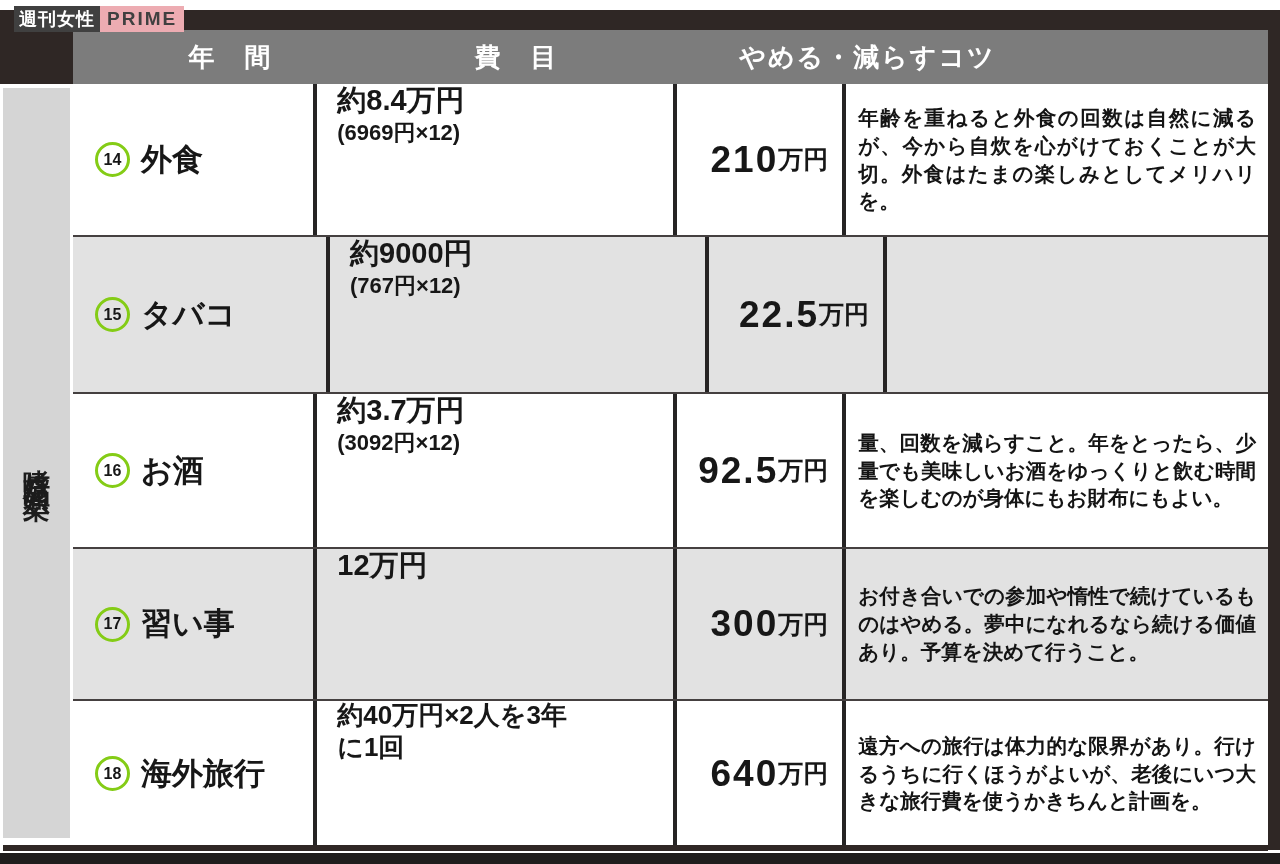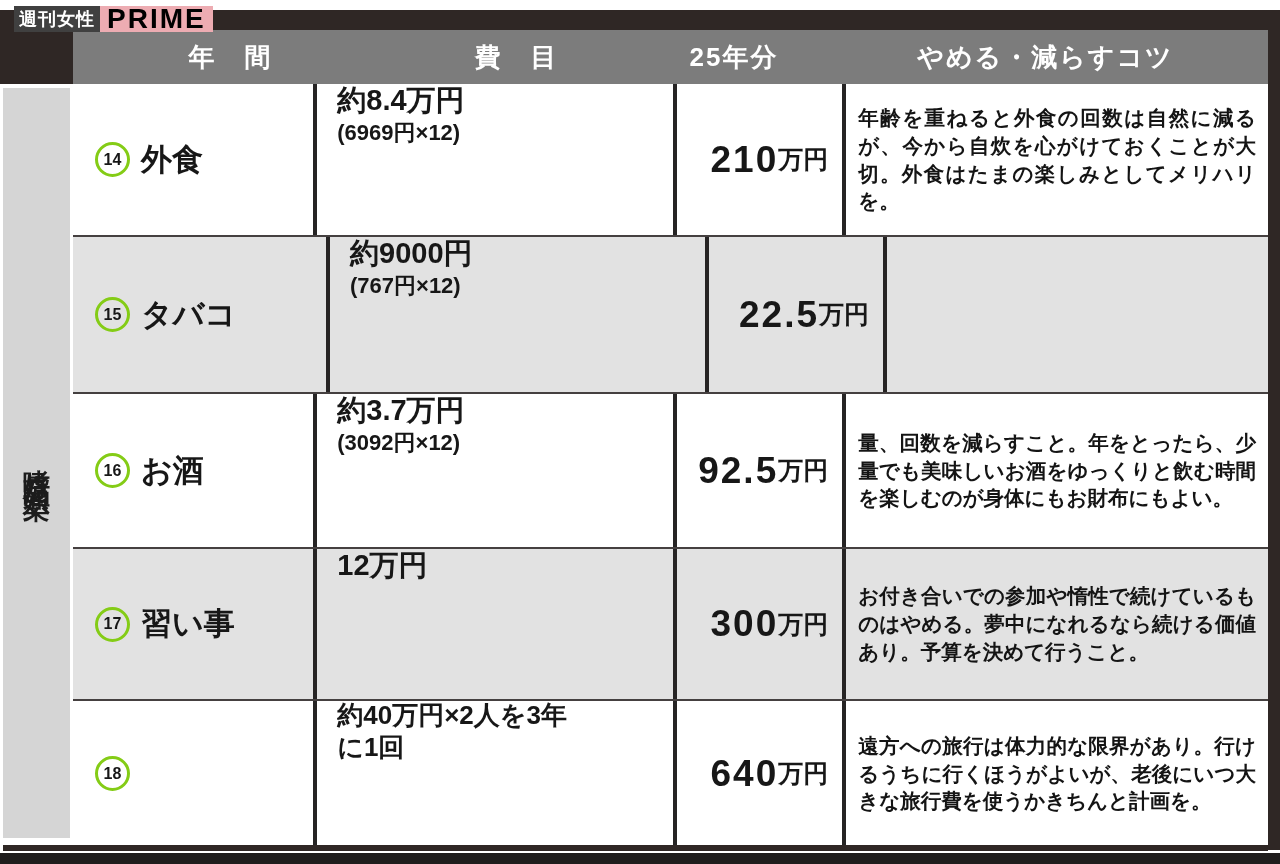--- a/index.html
+++ b/index.html
@@ -13,21 +13,21 @@
   .top-band{position:absolute;left:0;top:10px;width:1280px;height:20px;background:#2f2725;}
   .corner-block{position:absolute;left:0;top:10px;width:73px;height:74px;background:#2f2725;}
   .right-edge{position:absolute;left:1268px;top:13px;width:12px;height:837px;background:#2f2725;}
   .bottom-border{position:absolute;left:3px;top:845px;width:1265px;height:6px;background:#2f2725;}
   .bottom-bar{position:absolute;left:0;top:853px;width:1280px;height:11px;background:#1f1d1c;}
 
   
   .logo{position:absolute;left:14px;top:6px;height:26px;display:flex;z-index:5;}
   .logo-main{background:#404040;color:#ffffff;font-weight:bold;font-size:18px;
     display:flex;align-items:center;padding:0 5px;letter-spacing:1px;}
-  .logo-prime{background:#edacb2;color:#000000;font-weight:bold;font-size:28px;
+  .logo-prime{background:#edacb2;color:#404040;font-weight:bold;font-size:19px;
     display:flex;align-items:center;padding:0 7px;letter-spacing:2px;}
 
   
   .header-row{position:absolute;left:73px;top:30px;width:1195px;height:54px;
     background:#7c7c7c;display:flex;color:#ffffff;font-weight:bold;}
   .hcell{display:flex;align-items:center;justify-content:center;font-size:26px;letter-spacing:2px;}
   .hc1{width:257px;} .hc2{width:315px;} .hc3{width:178px;} .hc4{width:445px;}
 
   
   .sidebar{position:absolute;left:3px;top:88px;width:67px;height:750px;background:#d5d5d5;
@@ -76,21 +76,20 @@
 <div class="right-edge"></div>
 
 <div class="logo">
   <span class="logo-main">週刊女性</span>
   <span class="logo-prime">PRIME</span>
 </div>
 
 <div class="header-row">
   <div class="hcell hc2">年　間</div>
   <div class="hcell hc1">費　目</div>
-  <div class="hcell hc3">25年分</div>
   <div class="hcell hc4">やめる・減らすコツ</div>
 </div>
 
 <div class="sidebar">
   <span class="sidebar-text">嗜好品・娯楽</span>
 </div>
 
 <div class="body-rows">
 
   <div class="row">
@@ -157,20 +156,21 @@
       <span class="y25-unit">万円</span>
     </div>
     <div class="cell c4">
       <p class="tips">お付き合いでの参加や惰性で続けているものはやめる。夢中になれるなら続ける価値あり。予算を決めて行うこと。</p>
     </div>
   </div>
 
   <div class="row">
     <div class="cell c1">
       <span class="circle-num">18</span>
+      <span class="item-label">海外旅行</span>
     </div>
     <div class="cell c2">
       <div class="annual-line1">約40万円×2人を3年</div>
       <div class="annual-line2">に1回</div>
     </div>
     <div class="cell c3">
       <span class="y25-value">640</span>
       <span class="y25-unit">万円</span>
     </div>
     <div class="cell c4">

